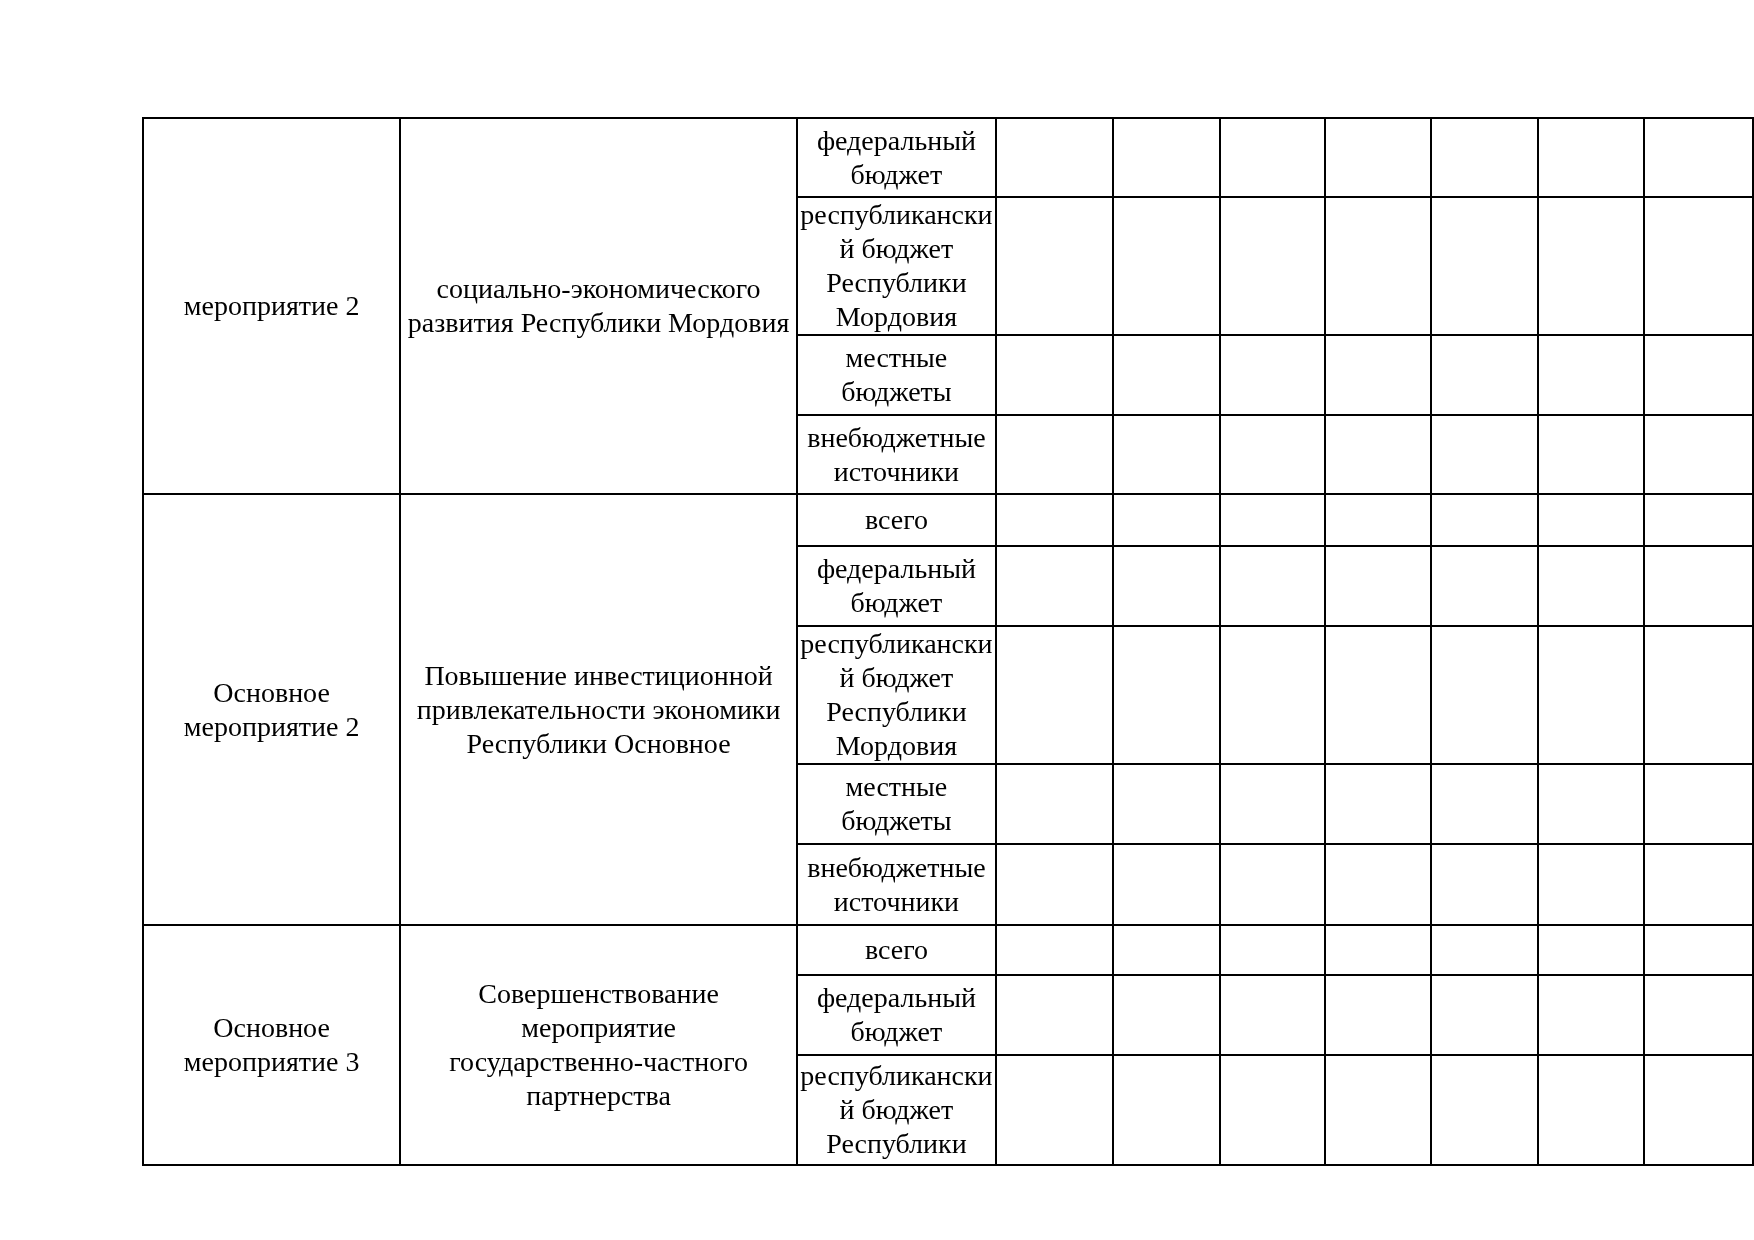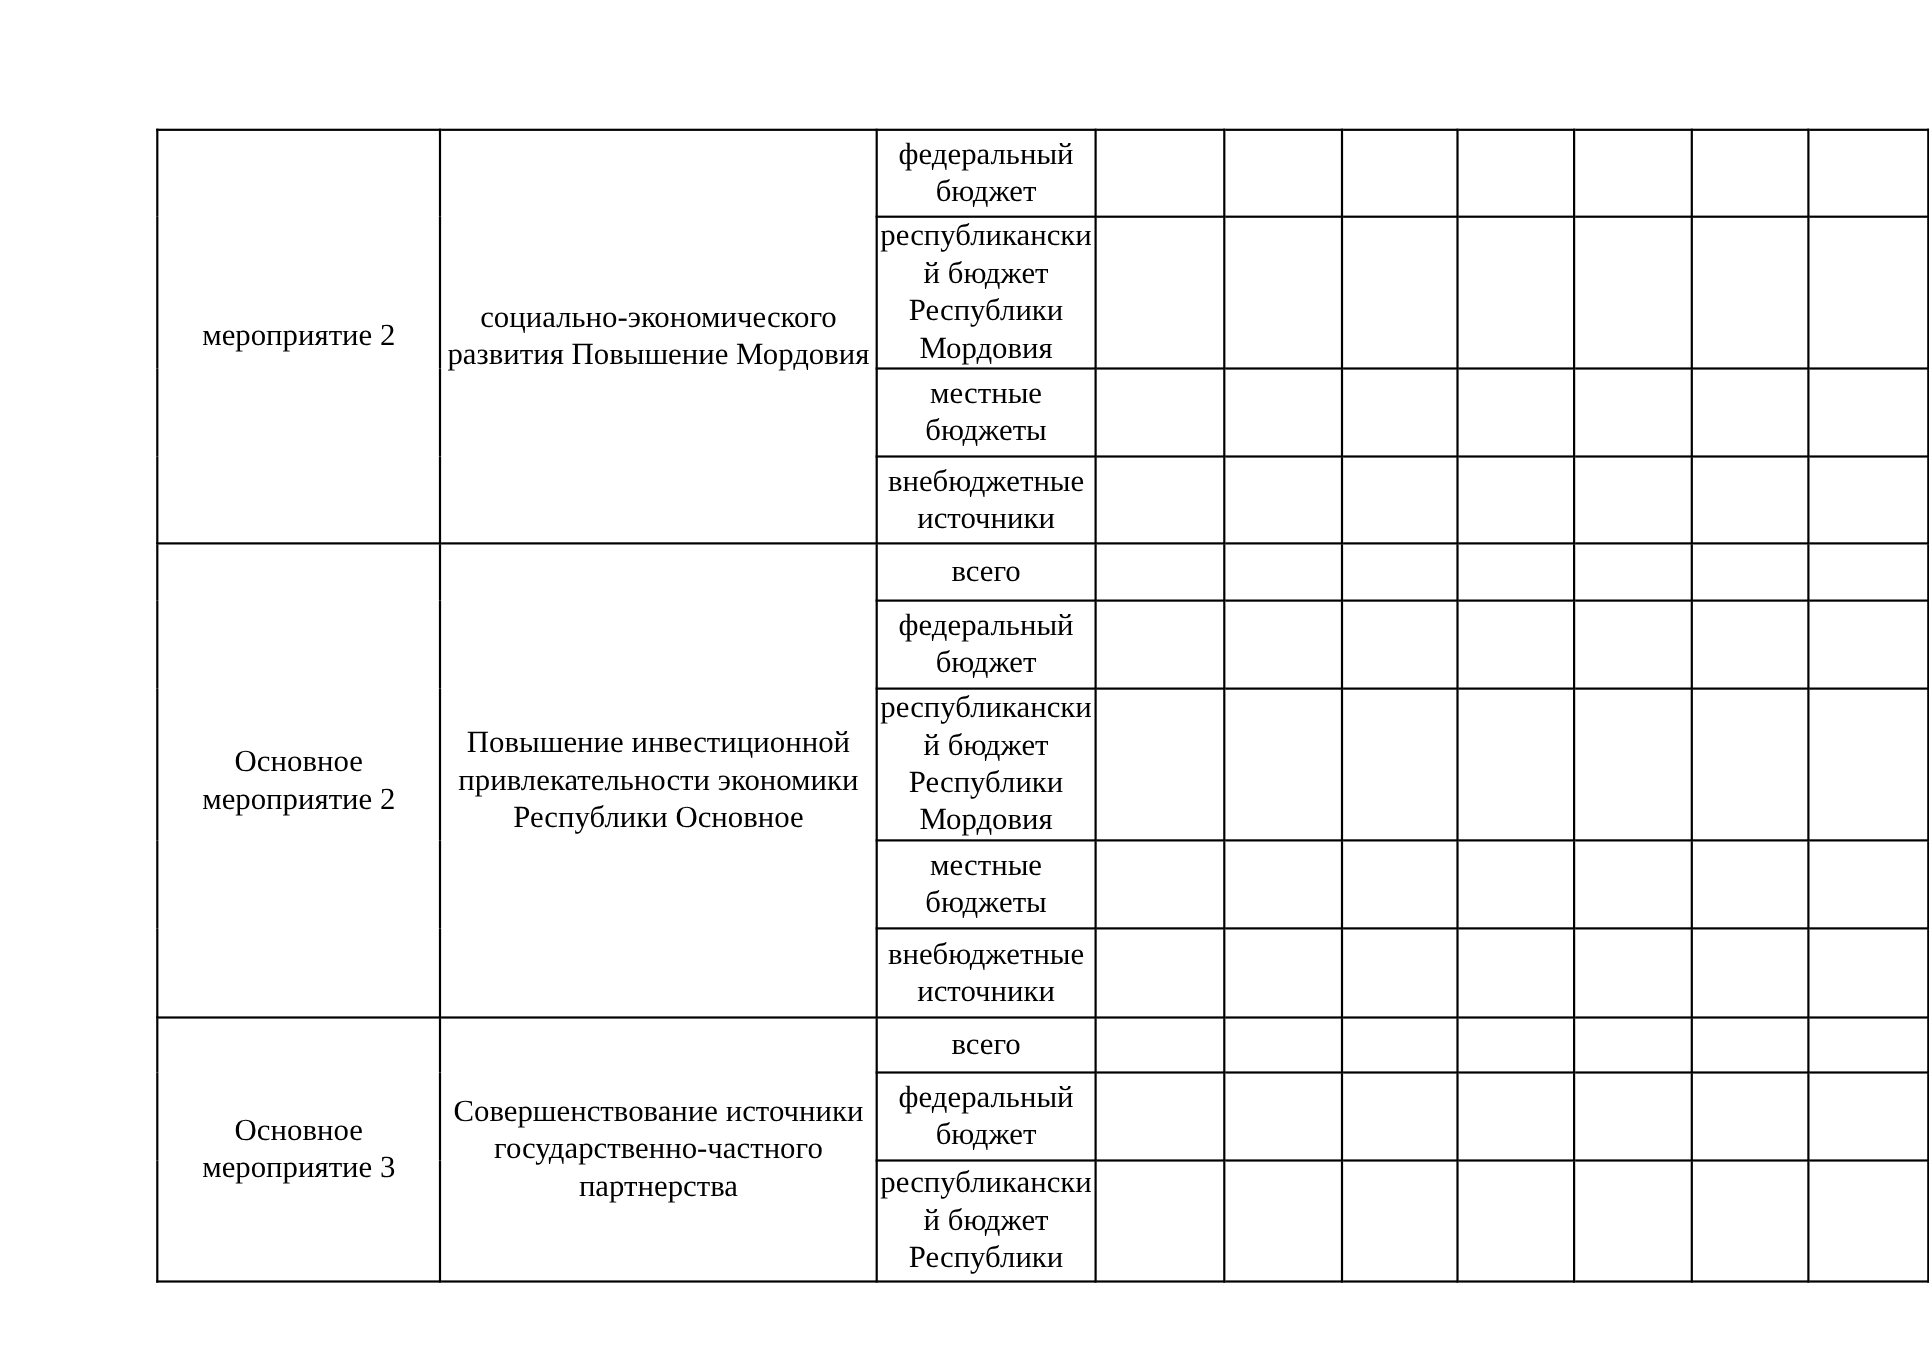--- a/index.html
+++ b/index.html
@@ -60,21 +60,21 @@
       <col style="width:107px">
       <col style="width:107px">
       <col style="width:107px">
       <col style="width:110px">
     </colgroup>
     <tbody>
 
       <tr style="height:79px">
         <td class="act-cell" rowspan="4">мероприятие 2</td>
         <td class="desc-cell" rowspan="4">социально-экономического
-развития Повышение Мордовия</td>
+развития Республики Мордовия</td>
         <td class="src-cell">федеральный
 бюджет</td>
         <td class="val-cell"></td>
         <td class="val-cell"></td>
         <td class="val-cell"></td>
         <td class="val-cell"></td>
         <td class="val-cell"></td>
         <td class="val-cell"></td>
         <td class="val-cell"></td>
       </tr>
@@ -172,21 +172,21 @@
         <td class="val-cell"></td>
         <td class="val-cell"></td>
         <td class="val-cell"></td>
         <td class="val-cell"></td>
         <td class="val-cell"></td>
       </tr>
 
       <tr style="height:50px">
         <td class="act-cell" rowspan="3">Основное
 мероприятие 3</td>
-        <td class="desc-cell" rowspan="3">Совершенствование источники
+        <td class="desc-cell" rowspan="3">Совершенствование мероприятие
 государственно-частного
 партнерства</td>
         <td class="src-cell">всего</td>
         <td class="val-cell"></td>
         <td class="val-cell"></td>
         <td class="val-cell"></td>
         <td class="val-cell"></td>
         <td class="val-cell"></td>
         <td class="val-cell"></td>
         <td class="val-cell"></td>

